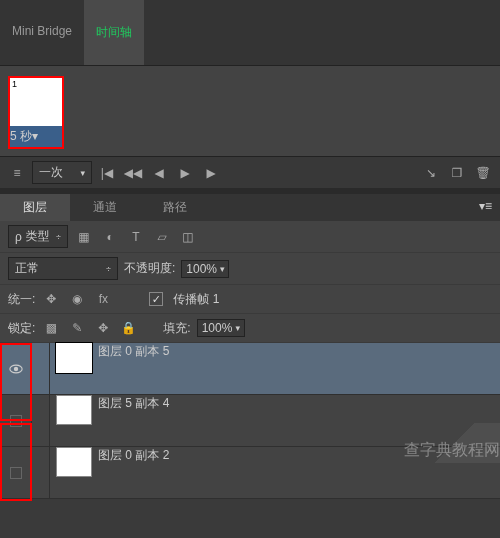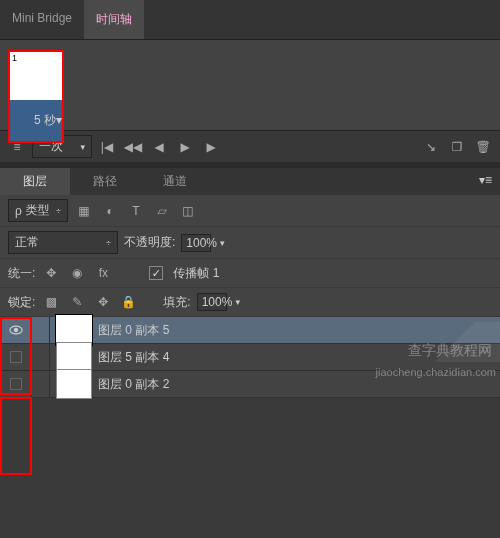--- a/index.html
+++ b/index.html
@@ -1,53 +1,53 @@
 <!DOCTYPE html>
 <html><head>
 <meta charset="utf-8">
 <style>
 *{margin:0;padding:0;box-sizing:border-box;font-family:"Microsoft YaHei",sans-serif;font-size:12px;color:#ccc}
 body{background:#3a3a3a;width:500px;height:538px;overflow:hidden}
 .panel{background:#434343}
 .tab-bar{display:flex;background:#343434;border-bottom:1px solid #222}
-.tab{padding:11px 12px;background:#343434;color:#999;cursor:pointer}
-.tab.active{background:#4a4a4a;color:#f9a8d4}
+.tab{padding:24px 12px;background:#343434;color:#999;cursor:pointer}
+.tab.active{background:#4a4a4a;color:#22c55e}
 .timeline-body{background:#434343;padding:10px 8px 6px;height:90px;position:relative}
 .frame{width:56px;border:2px solid red;background:#444}
 .frame-thumb{width:100%;height:48px;background:#fff;position:relative}
 .frame-num{position:absolute;top:1px;left:2px;font-size:9px;color:#000}
-.frame-time{background:#3a5f8a;text-align:right;padding:12px 0;cursor:pointer}
+.frame-time{background:#3a5f8a;text-align:left;padding:2px 0;cursor:pointer}
 .timeline-ctrl{display:flex;align-items:center;gap:4px;background:#383838;padding:4px 6px;border-top:1px solid #222}
 .tc-btn{width:22px;height:20px;display:flex;align-items:center;justify-content:center;color:#aaa;cursor:pointer}
 .loop{display:flex;align-items:center;gap:2px;padding:0 4px}
 .sep-gap{height:6px;background:#2a2a2a}
 .layers-panel{background:#434343}
 .lp-tabs{display:flex;background:#343434}
 .lp-tab{padding:5px 23px;color:#999;cursor:pointer}
 .lp-tab.active{background:#4a4a4a;color:#ddd}
 .lp-menu{margin-left:auto;padding:5px 8px;cursor:pointer}
 .row{display:flex;align-items:center;gap:6px;padding:4px 8px;background:#434343;border-bottom:1px solid #3a3a3a}
 .sel{background:#3a3a3a;border:1px solid #222;padding:2px 6px;min-width:60px;display:flex;align-items:center;justify-content:space-between;cursor:pointer}
 .ic{width:20px;height:20px;display:flex;align-items:center;justify-content:center;color:#aaa;cursor:pointer}
-.pct{background:#3a3a3a;border:1px solid #222;padding:1px 4px;width:30px;display:flex;align-items:center;cursor:pointer}
+.pct{background:#3a3a3a;border:1px solid #222;padding:1px 4px;width:48px;display:flex;align-items:center;cursor:pointer}
 .chk{width:14px;height:14px;border:1px solid #888;display:inline-flex;align-items:center;justify-content:center;cursor:pointer;margin-right:4px}
 .chk.on::after{content:"✓";font-size:11px;color:#ddd}
 .layer-list{position:relative}
-.layer{display:flex;align-items:center;height:27px;border-bottom:1px solid #2f2f2f;background:#434343}
+.layer{display:flex;align-items:flex-start;height:52px;border-bottom:1px solid #2f2f2f;background:#434343}
 .layer.sel-row{background:#5a6b7d}
 .eye-col{width:32px;height:100%;display:flex;align-items:center;justify-content:center;border-right:1px solid #2f2f2f}
 .eye-on{width:14px;height:14px}
 .eye-on svg{width:14px;height:14px}
 .eye-off{width:12px;height:12px;border:1px solid #666}
 .link-col{width:18px;height:100%;border-right:1px solid #2f2f2f}
 .thumb{width:36px;height:30px;background:#fff;border:1px solid #888;margin:0 6px}
 .thumb.hl{border:2px solid #fff;outline:1px solid #000}
 .lname{flex:1}
 .red-mark{position:absolute;left:0;width:32px;border:2px solid red;pointer-events:none}
-.watermark{position:absolute;right:8px;bottom:38px;color:rgba(255,255,255,.35);font-size:14px}
+.watermark{position:absolute;right:0;bottom:38px;color:rgba(255,255,255,.35);font-size:16px}
 .watermark2{position:absolute;right:4px;bottom:20px;color:rgba(200,200,200,.5);font-size:11px}
 .dd{font-size:9px;margin-left:3px}
 .overlay-corner{position:absolute;right:0;bottom:36px;width:90px;height:40px;background:linear-gradient(135deg,transparent 50%,rgba(255,255,255,.06) 50%)}
 </style>
 </head>
 <body>
 
 <div class="panel">
   <div class="tab-bar">
     <div class="tab">Mini Bridge</div>
@@ -77,22 +77,22 @@
     <div class="tc-btn">❐</div>
     <div class="tc-btn">🗑</div>
   </div>
 </div>
 
 <div class="sep-gap"></div>
 
 <div class="layers-panel">
   <div class="lp-tabs">
     <div class="lp-tab active">图层</div>
+    <div class="lp-tab">通道</div>
     <div class="lp-tab">路径</div>
-    <div class="lp-tab">通道</div>
     <div class="lp-menu">▾≡</div>
   </div>
 
   <div class="row">
     <div class="sel">ρ <span>类型</span><span class="dd">÷</span></div>
     <div class="ic">▦</div>
     <div class="ic">◐</div>
     <div class="ic">T</div>
     <div class="ic">▱</div>
     <div class="ic">◫</div>
@@ -163,15 +163,14 @@
             <span class="eye-off"></span>
           </div>
           <div class="link-col"></div>
           <div class="thumb"></div>
           <div class="lname">图层 0 副本 2</div>
         </div>
       </div>
 
     <div class="overlay-corner"></div>
     <div class="watermark">查字典教程网</div>
-    <div class="watermark2">jiaocheng.chazidian.com</div>
   </div>
 </div>
 
 </body></html>

